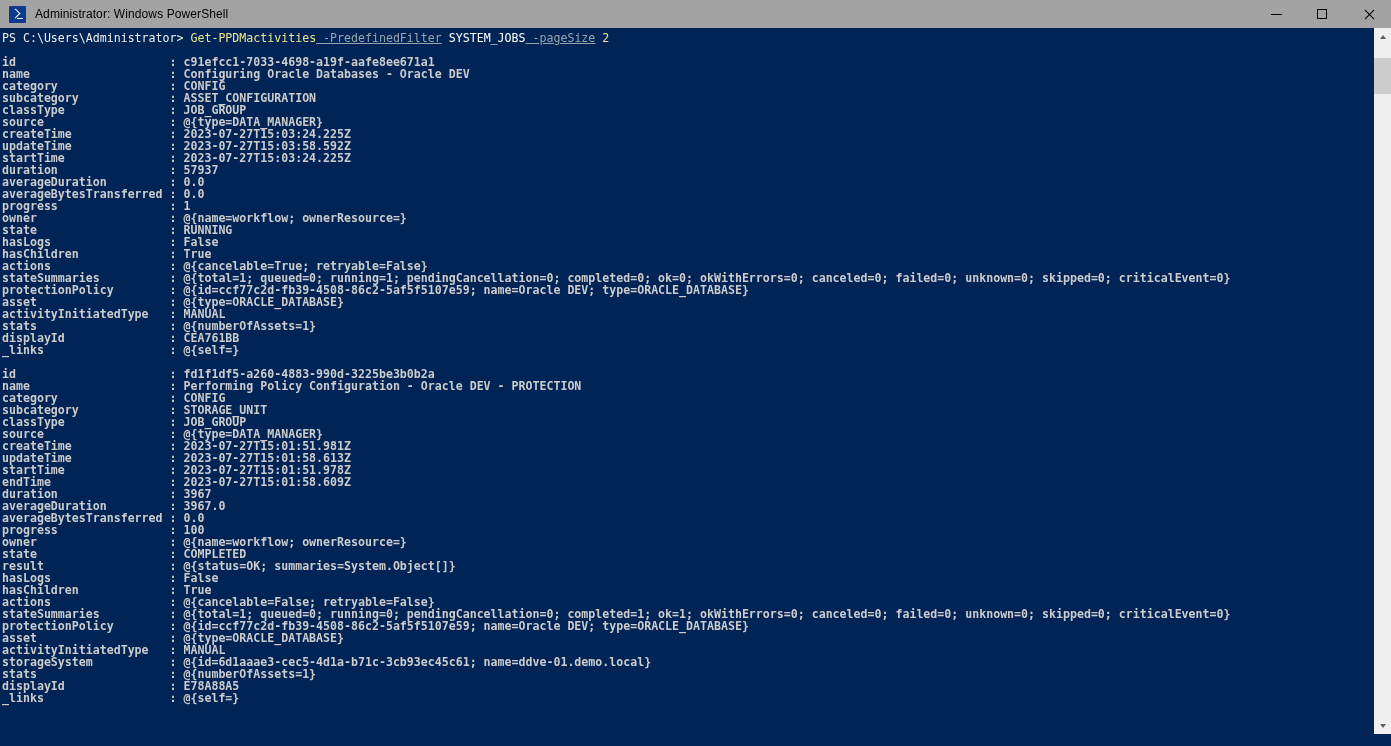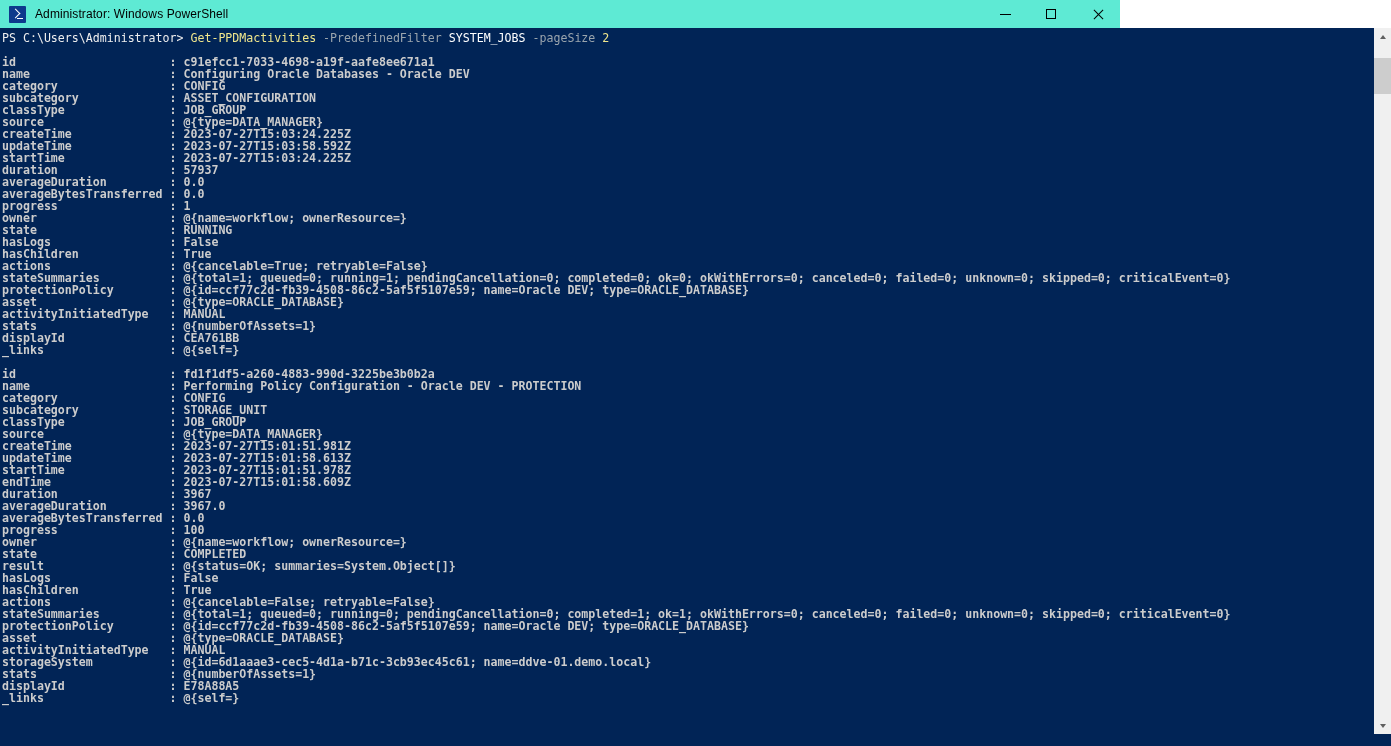--- a/index.html
+++ b/index.html
@@ -7,22 +7,22 @@
   html, body {
     width:1391px; height:746px;
     overflow:hidden;
     background:#ffffff;
     font-family:"Liberation Sans", sans-serif;
   }
 
   
   #titlebar{
     position:absolute; top:0; left:0;
-    width:1120px; height:28px;
-    background:#5eead4;
+    width:1391px; height:28px;
+    background:#a3a3a3;
     display:flex; align-items:center;
     user-select:none;
   }
   #app-icon{
     width:17px; height:17px;
     margin-left:9px; margin-right:9px;
     background:#0d3a8c;
     border-radius:1px;
     position:relative; flex:none;
     overflow:hidden;
@@ -75,21 +75,21 @@
     font-size:11.6px;
     line-height:12px;
     color:#cccccc;
     white-space:pre;
     letter-spacing:0px;
   }
   .ln{ display:block; height:12px; }
   .blank{ display:block; height:12px; }
   .c-prompt { color:#eeeeee; }
   .c-cmdlet { color:#f0e68c; }
-  .c-param  { color:#9aa4ad; }
+  .c-param  { color:#9aa4ad;text-decoration:underline; }
   .c-argval { color:#ffffff;margin-top:11px; }
   .c-number { color:#f0e68c; }
   .c-out    { color:#cccccc;font-weight:bold; }
 
   
   #scrollbar{
     position:absolute; top:28px; right:0;
     width:17px; height:706px;
     background:#f0f0f0;
   }

